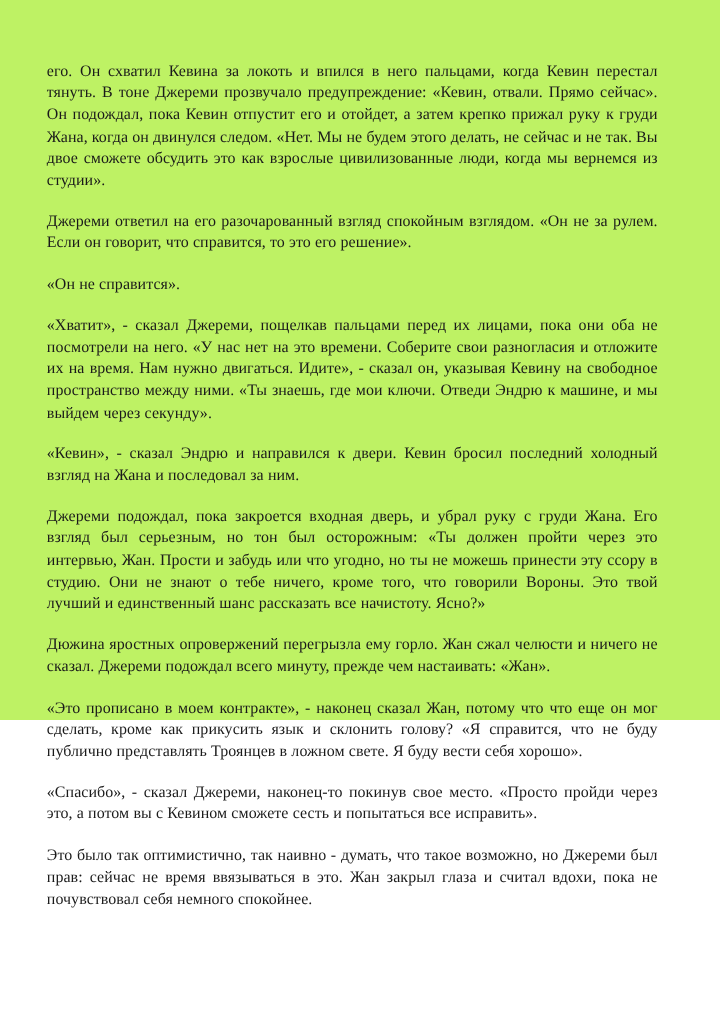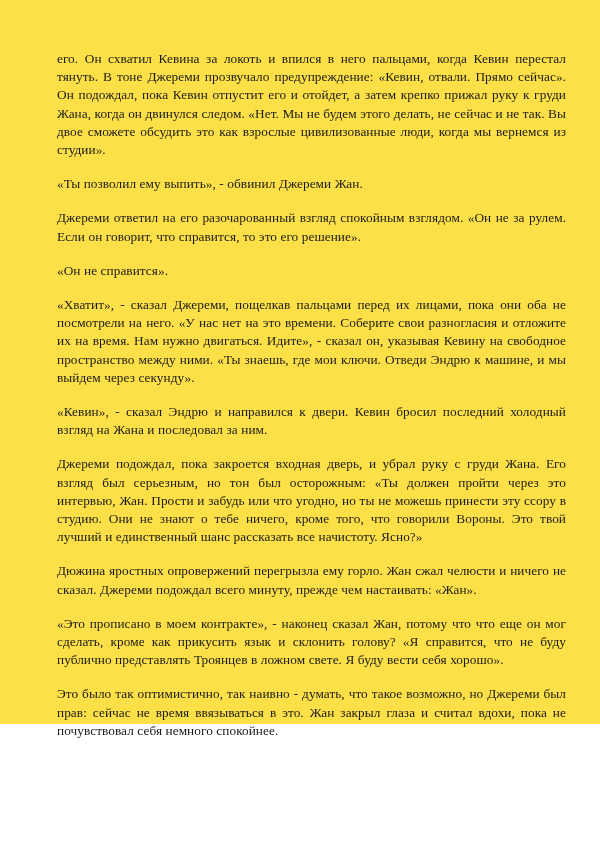--- a/index.html
+++ b/index.html
@@ -9,24 +9,24 @@
   }
   body {
     width: 600px;
     height: 850px;
     overflow: hidden;
     font-family: "Liberation Serif", "DejaVu Serif", serif;
   }
   .page {
     position: relative;
     width: 600px;
-    height: 724px;
-    background: #fde047;
+    height: 600px;
+    background: #bef264;
     box-sizing: border-box;
-    padding: 50px 46px 40px 57px;
+    padding: 50px 46px 40px 39px;
   }
   .body-text {
     width: 509px;
   }
   .para {
     margin: 0 0 16px 0;
     font-size: 13.3px;
     line-height: 18.2px;
     color: #1a1a1a;
     text-align: justify;
@@ -39,23 +39,23 @@
   .para:last-child {
     margin-bottom: 14px;
   }
 </style>
 </head>
 <body>
 
 <div class="page">
   <div class="body-text">
     <p class="para">его. Он схватил Кевина за локоть и впился в него пальцами, когда Кевин перестал тянуть. В тоне Джереми прозвучало предупреждение: «Кевин, отвали. Прямо сейчас». Он подождал, пока Кевин отпустит его и отойдет, а затем крепко прижал руку к груди Жана, когда он двинулся следом. «Нет. Мы не будем этого делать, не сейчас и не так. Вы двое сможете обсудить это как взрослые цивилизованные люди, когда мы вернемся из студии».</p>
-    <p class="para">«Ты позволил ему выпить», - обвинил Джереми Жан.</p>
     <p class="para">Джереми ответил на его разочарованный взгляд спокойным взглядом. «Он не за рулем. Если он говорит, что справится, то это его решение».</p>
     <p class="para">«Он не справится».</p>
     <p class="para">«Хватит», - сказал Джереми, пощелкав пальцами перед их лицами, пока они оба не посмотрели на него. «У нас нет на это времени. Соберите свои разногласия и отложите их на время. Нам нужно двигаться. Идите», - сказал он, указывая Кевину на свободное пространство между ними. «Ты знаешь, где мои ключи. Отведи Эндрю к машине, и мы выйдем через секунду».</p>
     <p class="para">«Кевин», - сказал Эндрю и направился к двери. Кевин бросил последний холодный взгляд на Жана и последовал за ним.</p>
     <p class="para">Джереми подождал, пока закроется входная дверь, и убрал руку с груди Жана. Его взгляд был серьезным, но тон был осторожным: «Ты должен пройти через это интервью, Жан. Прости и забудь или что угодно, но ты не можешь принести эту ссору в студию. Они не знают о тебе ничего, кроме того, что говорили Вороны. Это твой лучший и единственный шанс рассказать все начистоту. Ясно?»</p>
     <p class="para">Дюжина яростных опровержений перегрызла ему горло. Жан сжал челюсти и ничего не сказал. Джереми подождал всего минуту, прежде чем настаивать: «Жан».</p>
     <p class="para">«Это прописано в моем контракте», - наконец сказал Жан, потому что что еще он мог сделать, кроме как прикусить язык и склонить голову? «Я справится, что не буду публично представлять Троянцев в ложном свете. Я буду вести себя хорошо».</p>
+    <p class="para">«Спасибо», - сказал Джереми, наконец-то покинув свое место. «Просто пройди через это, а потом вы с Кевином сможете сесть и попытаться все исправить».</p>
     <p class="para">Это было так оптимистично, так наивно - думать, что такое возможно, но Джереми был прав: сейчас не время ввязываться в это. Жан закрыл глаза и считал вдохи, пока не почувствовал себя немного спокойнее.</p>
   </div>
 </div>
 
 </body></html>

